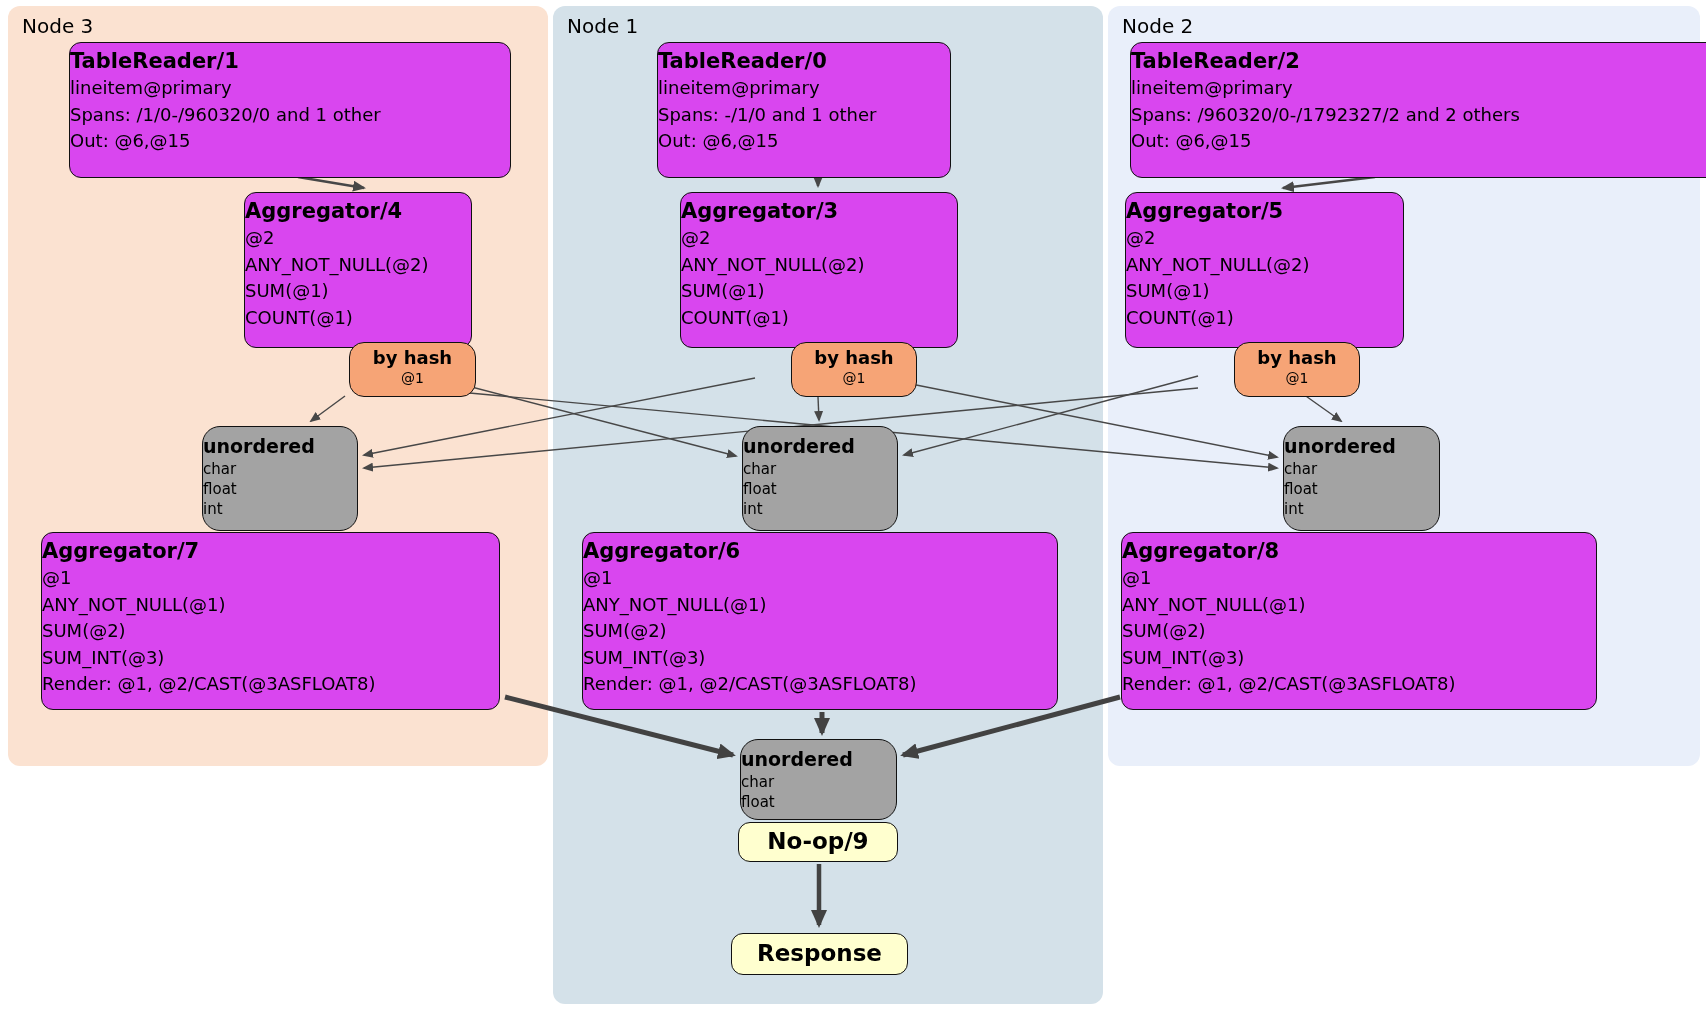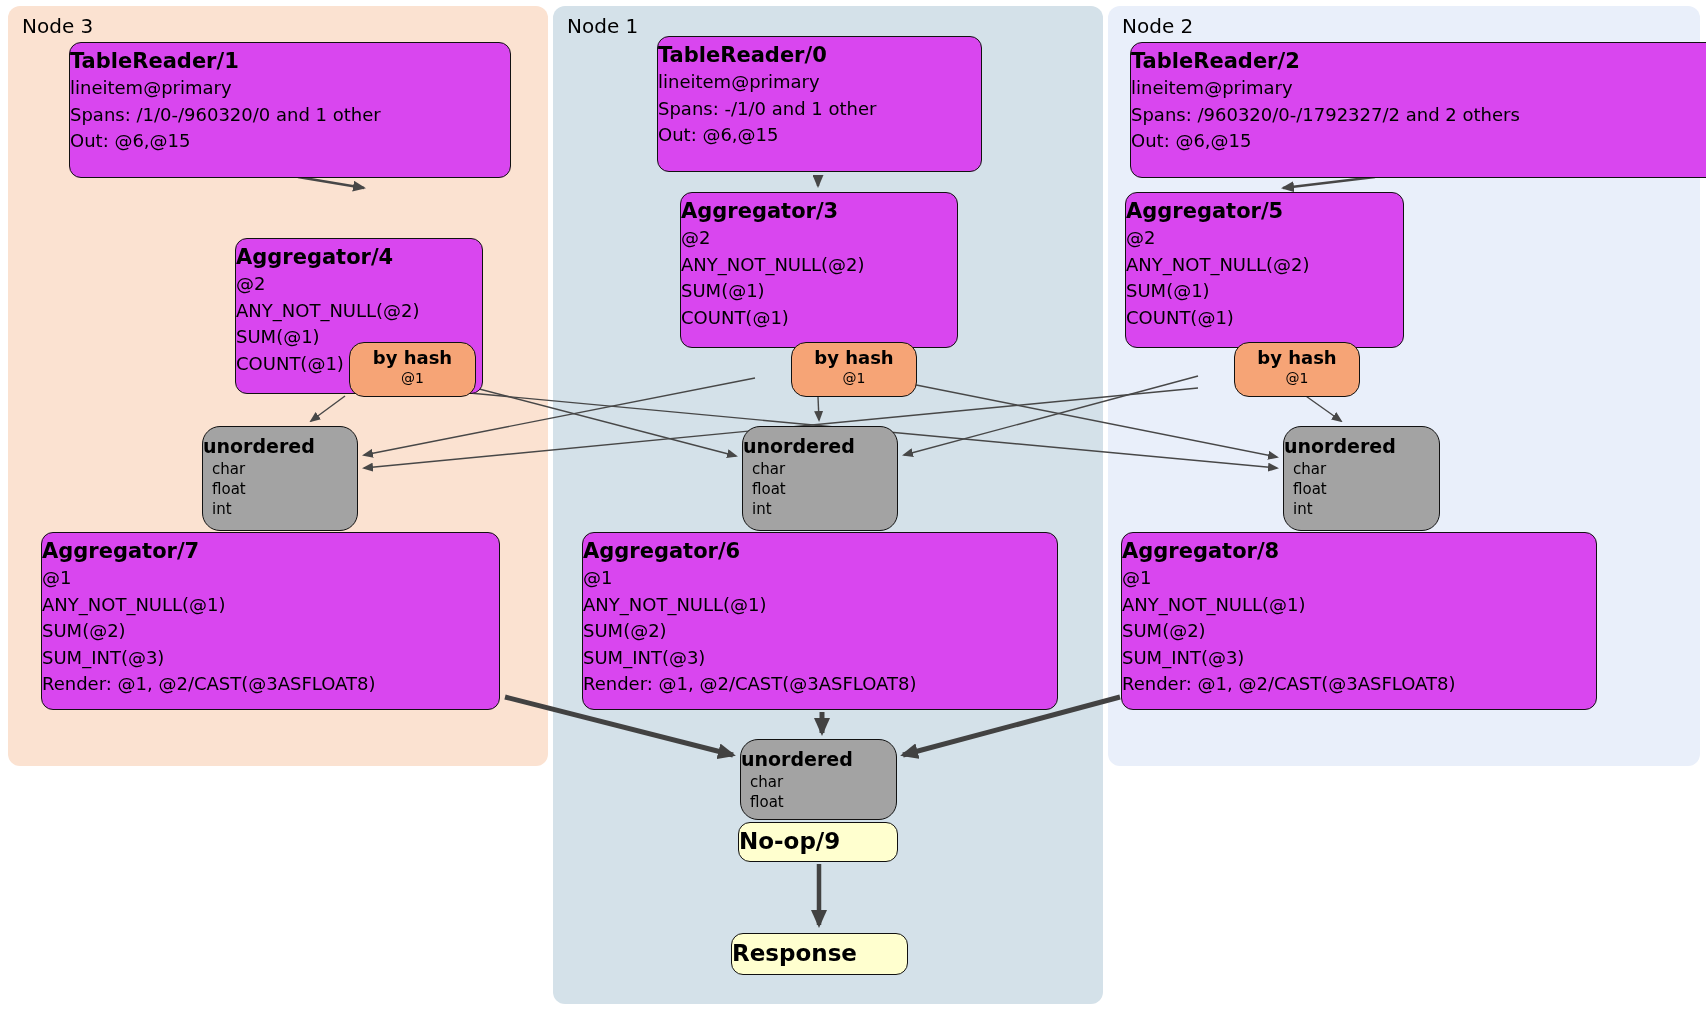--- a/index.html
+++ b/index.html
@@ -15,23 +15,23 @@
        text-align:left;z-index:3;box-sizing:border-box;padding-top:4px;}
   .box .title{font-weight:bold;font-size:21px;line-height:28px;}
   .box .line{font-size:18px;line-height:26.5px;}
   .router{position:absolute;background:#f6a476;border:1.7px solid #111;border-radius:15px;
           text-align:center;z-index:4;box-sizing:border-box;padding-top:3px;margin-left:36px;}
   .router .title{font-weight:bold;font-size:18px;line-height:23px;}
   .router .line{font-size:14px;line-height:18px;}
   .sync{position:absolute;background:#a3a3a3;border:1.7px solid #111;border-radius:18px;
         z-index:3;box-sizing:border-box;padding-top:6px;}
   .sync .title{font-weight:bold;font-size:19px;line-height:26px;}
-  .sync .line{font-size:15px;line-height:20px;padding-left:9px;}
+  .sync .line{font-size:15px;line-height:20px;}
   .small-box{position:absolute;background:#ffffcf;border:1.9px solid #111;border-radius:12px;
-             z-index:3;box-sizing:border-box;}
+             text-align:center;z-index:3;box-sizing:border-box;}
   .small-box .title{font-weight:bold;font-size:23px;}
   #noop .title{line-height:36px;}
   #response .title{line-height:38px;}
 </style>
 </head>
 <body>
 
 <div class="region" id="region-node3">
   <div class="region-label">Node 3</div>
 </div>
@@ -75,21 +75,21 @@
 
   <line x1="819" y1="864" x2="819" y2="925" stroke="#424242" stroke-width="4.5" marker-end="url(#mThick)"></line>
 </svg>
 
 <div class="box" style="left:69px;top:42px;width:442px;height:136px;">
   <div class="title">TableReader/1</div>
   <div class="line">lineitem@primary</div>
   <div class="line">Spans: /1/0-/960320/0 and 1 other</div>
   <div class="line">Out: @6,@15</div>
 </div>
-<div class="box" style="left:235px;top:192px;width:248px;height:156px;margin-top:46px;">
+<div class="box" style="left:244px;top:192px;width:228px;height:156px;">
   <div class="title">Aggregator/4</div>
   <div class="line">@2</div>
   <div class="line">ANY_NOT_NULL(@2)</div>
   <div class="line">SUM(@1)</div>
   <div class="line">COUNT(@1)</div>
 </div>
 <div class="router" style="left:313px;top:342px;width:127px;height:55px;">
   <div class="title">by hash</div>
   <div class="line">@1</div>
 </div>
@@ -101,21 +101,21 @@
 </div>
 <div class="box" style="left:41px;top:532px;width:459px;height:178px;">
   <div class="title">Aggregator/7</div>
   <div class="line">@1</div>
   <div class="line">ANY_NOT_NULL(@1)</div>
   <div class="line">SUM(@2)</div>
   <div class="line">SUM_INT(@3)</div>
   <div class="line">Render: @1, @2/CAST(@3ASFLOAT8)</div>
 </div>
 
-<div class="box" style="left:657px;top:36px;width:325px;height:136px;">
+<div class="box" style="left:657px;top:42px;width:294px;height:136px;">
   <div class="title">TableReader/0</div>
   <div class="line">lineitem@primary</div>
   <div class="line">Spans: -/1/0 and 1 other</div>
   <div class="line">Out: @6,@15</div>
 </div>
 <div class="box" style="left:680px;top:192px;width:278px;height:156px;">
   <div class="title">Aggregator/3</div>
   <div class="line">@2</div>
   <div class="line">ANY_NOT_NULL(@2)</div>
   <div class="line">SUM(@1)</div>

